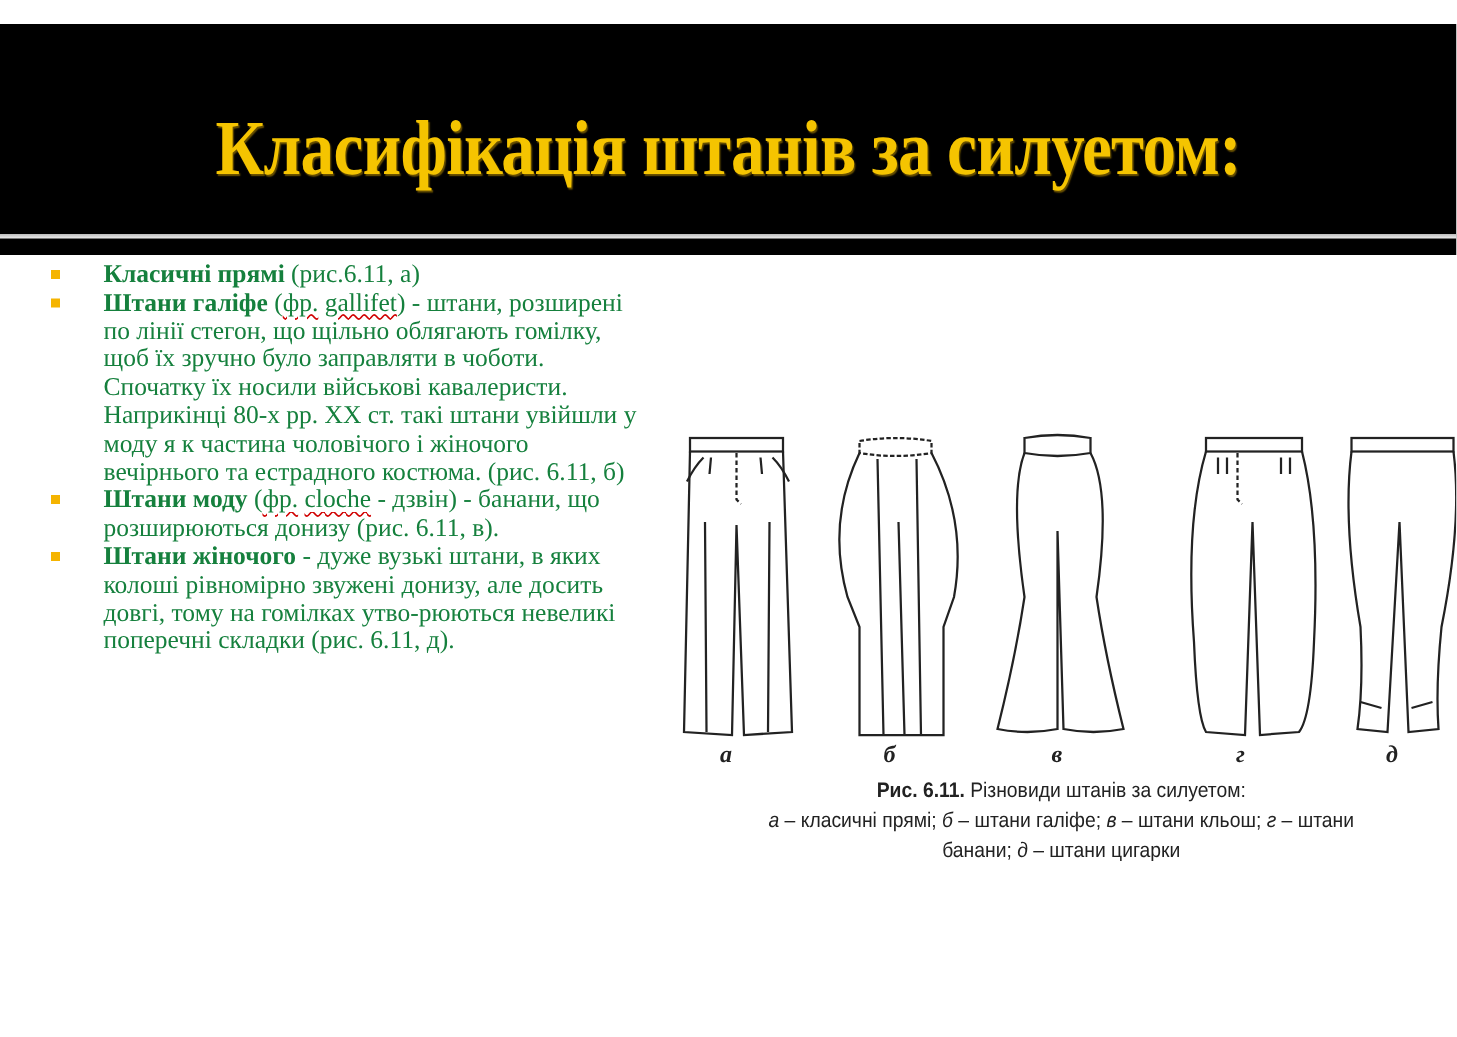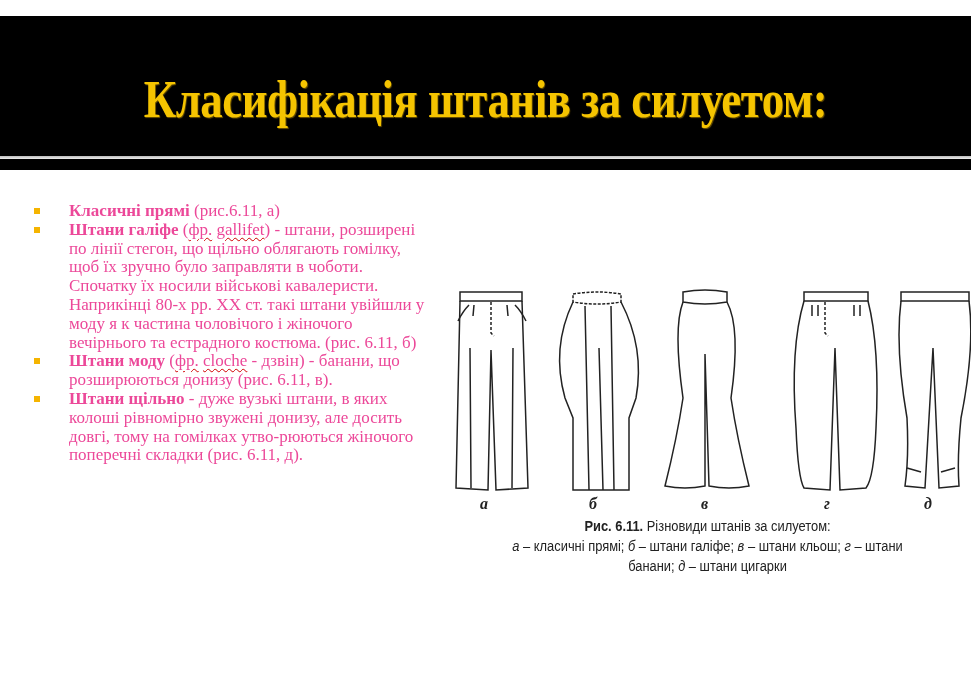--- a/index.html
+++ b/index.html
@@ -1,20 +1,20 @@
 <!DOCTYPE html>
 <html><head>
 <meta charset="utf-8">
 <style>
   html, body { margin: 0; padding: 0; }
   body { width: 971px; height: 691px; background: #ffffff; position: relative; overflow: hidden; font-family: "Liberation Serif", serif; }
   .header { position: absolute; left: 0; top: 16px; width: 971px; height: 154px; background: #000000; }
   .title { position: absolute; left: 0; top: 52px; width: 971px; text-align: center; color: #f5c400; font-family: "Liberation Serif", serif; font-weight: bold; font-size: 52px; line-height: 64px; letter-spacing: -0.5px; transform: scaleX(0.86); transform-origin: center; text-shadow: 1px 1px 1px #6b5200; }
   .divider { position: absolute; left: 0; top: 156px; width: 971px; height: 3px; background: linear-gradient(#bcbcbc, #eeeeee); }
-  .content { position: absolute; left: 30px; top: 174px; width: 400px; font-size: 17px; line-height: 18.8px; color: #ec4899; margin-top: 28px; }
+  .content { position: absolute; left: 30px; top: 174px; width: 400px; font-size: 17px; line-height: 18.8px; color: #15803d; }
   .item { position: relative; padding-left: 39px; }
   .bullet { position: absolute; left: 4px; top: 6px; width: 6px; height: 6px; background: #f5b400; }
   .item b { font-weight: bold; }
   .underline-err { text-decoration: underline wavy #d00000; text-decoration-thickness: 1px; text-underline-offset: 2px; }
   .figure { position: absolute; left: 444px; top: 288px; width: 527px; height: 300px; }
   .figure svg { position: absolute; left: 0; top: 0; }
   .letter { position: absolute; top: 207px; font-family: "Liberation Serif", serif; font-style: italic; font-weight: bold; font-size: 16px; color: #222; }
   .caption { position: absolute; left: 0; top: 228px; width: 527px; text-align: center; font-family: "Liberation Sans", sans-serif; font-size: 14px; line-height: 20px; color: #222; transform: scaleX(0.92); transform-origin: center; }
   .caption b { font-weight: bold; }
   .caption i { font-style: italic; }
@@ -35,21 +35,21 @@
   <div class="item">
     <span class="bullet"></span>
     <b>Штани  галіфе</b><span>  (</span><span class="underline-err">фр.</span><span>  </span><span class="underline-err">gallifet</span><span>)  - штани, розширені  по  лінії стегон,  що  щільно облягають  гомілку,  щоб  їх  зручно було заправляти  в  чоботи. Спочатку їх носили військові  кавалеристи. Наприкінці  80-х рр.  XX ст.  такі  штани увійшли у моду я к частина  чоловічого і  жіночого вечірнього та естрадного костюма. (рис. 6.11, б)</span>
   </div>
   <div class="item">
     <span class="bullet"></span>
     <b>Штани моду</b><span>  (</span><span class="underline-err">фр.</span><span> </span><span class="underline-err">cloche</span><span> - дзвін) - банани,  що  розширюються  донизу (рис. 6.11,  в).</span>
   </div>
   <div class="item">
     <span class="bullet"></span>
-    <b>Штани щільно</b><span> - дуже вузькі штани, в яких колоші рівномірно звужені донизу, але досить довгі, тому на гомілках утво-рюються жіночого поперечні складки (рис. 6.11,  д).</span>
+    <b>Штани жіночого</b><span> - дуже вузькі штани, в яких колоші рівномірно звужені донизу, але досить довгі, тому на гомілках утво-рюються невеликі поперечні складки (рис. 6.11,  д).</span>
   </div>
 </div>
 
 <div class="figure">
   <svg width="527" height="210" viewBox="0 0 527 210" fill="none" stroke="#222" stroke-width="1.5">
 
     <g>
       <rect x="16" y="4" width="62" height="9"></rect>
       <path d="M16 13 L12 200 L44 202 L47 62 L52 202 L84 200 L78 13"></path>
       <path d="M14 33 Q19 23 25 17 M82 33 Q77 23 71 17"></path>

